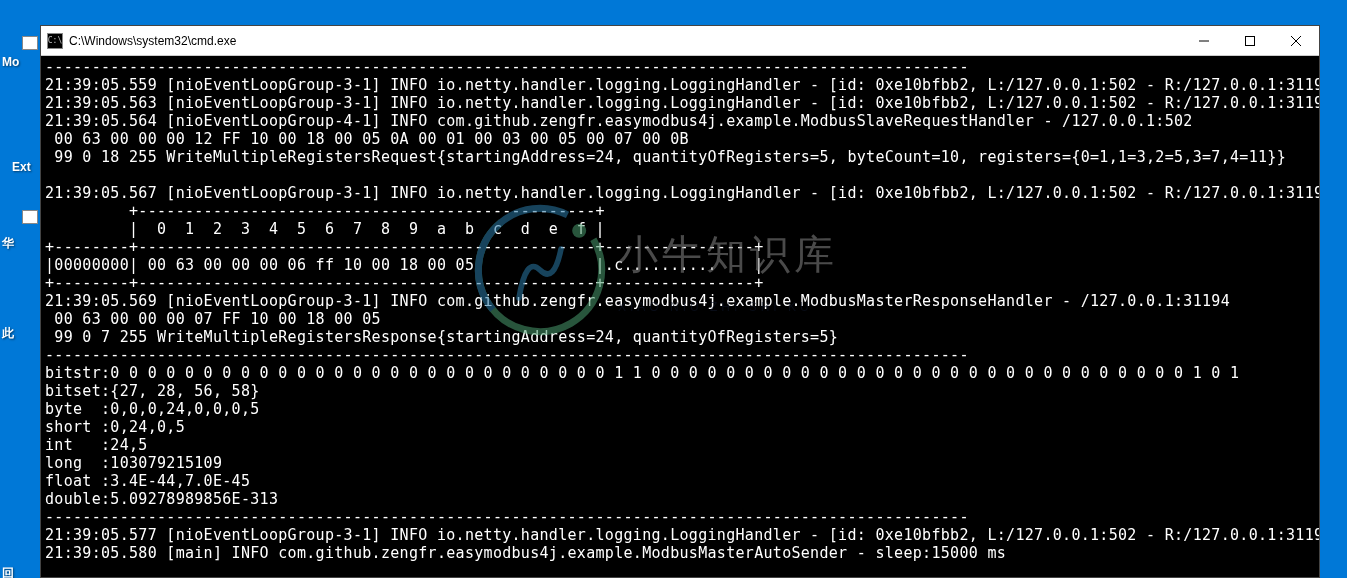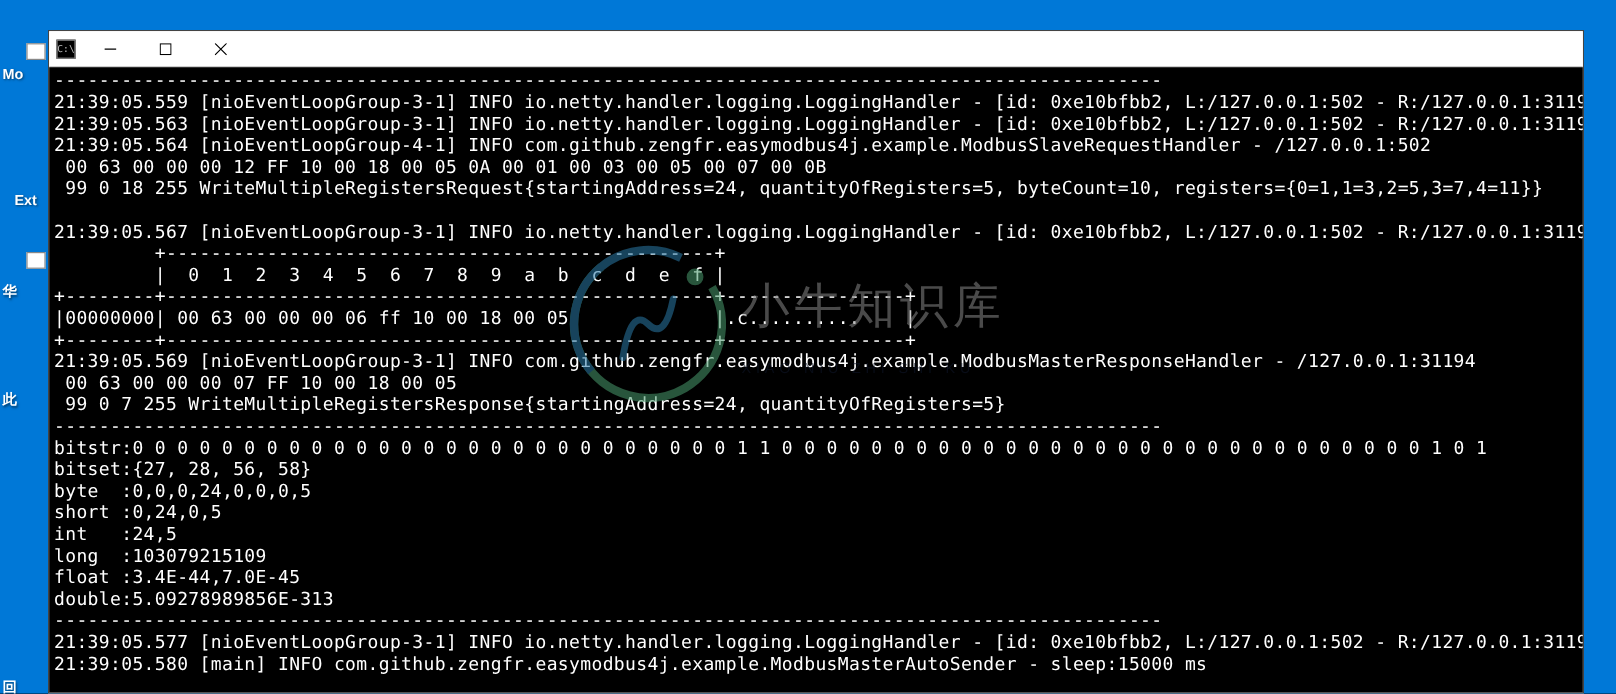--- a/index.html
+++ b/index.html
@@ -132,20 +132,21 @@
 <div class="desktop-text desktop-left-2">Ext</div>
 <div class="desktop-text desktop-left-3">华</div>
 <div class="desktop-text desktop-left-4">此</div>
 <div class="desktop-text desktop-left-5">回</div>
 <div class="desktop-icon-box" style="left:22px;top:36px;"></div>
 <div class="desktop-icon-box" style="left:22px;top:210px;"></div>
 
 <div class="cmd-window">
   <div class="title-bar">
     <div class="title-icon">C:\</div>
+    <div class="title-text">C:\Windows\system32\cmd.exe</div>
     <div class="title-btns">
       <div class="title-btn">
         <svg width="10" height="10" viewBox="0 0 10 10">
             <path d="M0 5 H10" stroke="#000" stroke-width="1"></path>
           </svg>
       </div>
       <div class="title-btn">
         <svg width="10" height="10" viewBox="0 0 10 10">
             <rect x="0.5" y="0.5" width="9" height="9" fill="none" stroke="#000" stroke-width="1"></rect>
           </svg>

